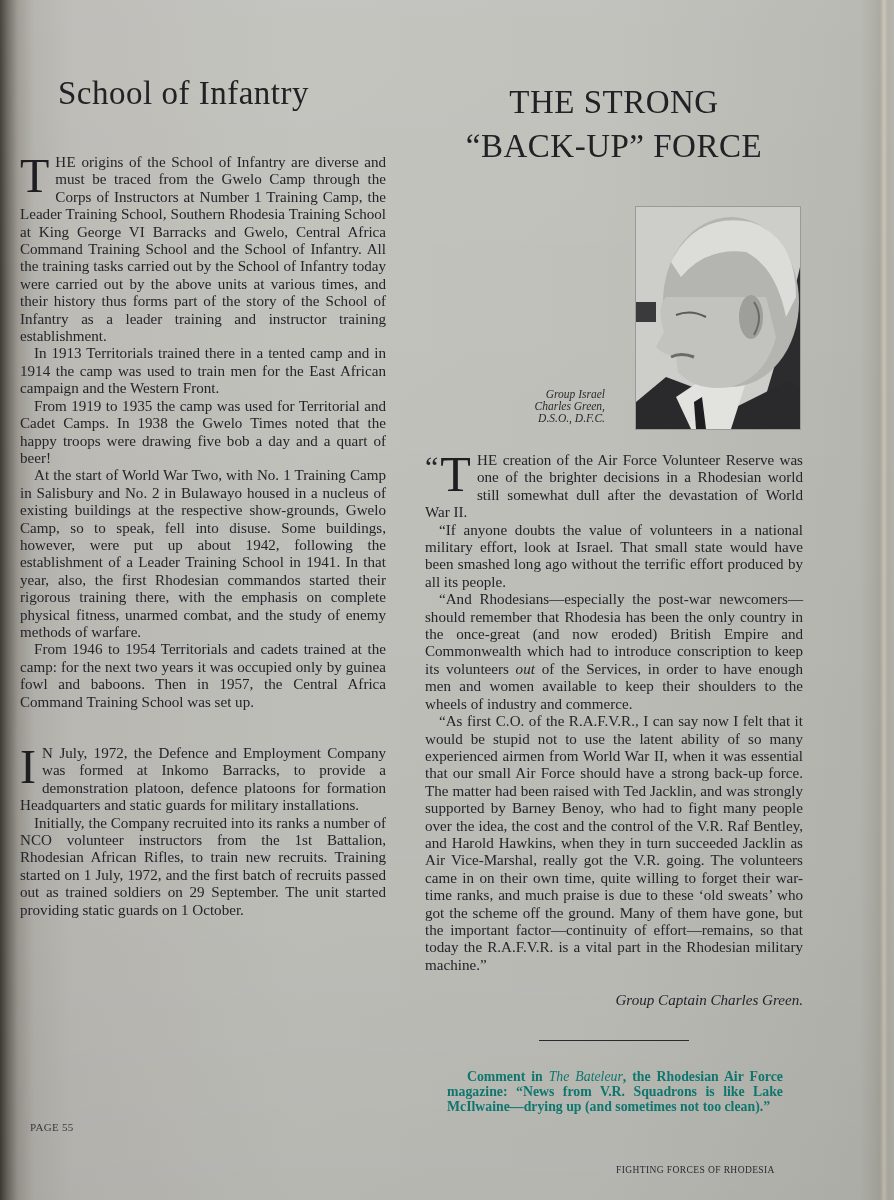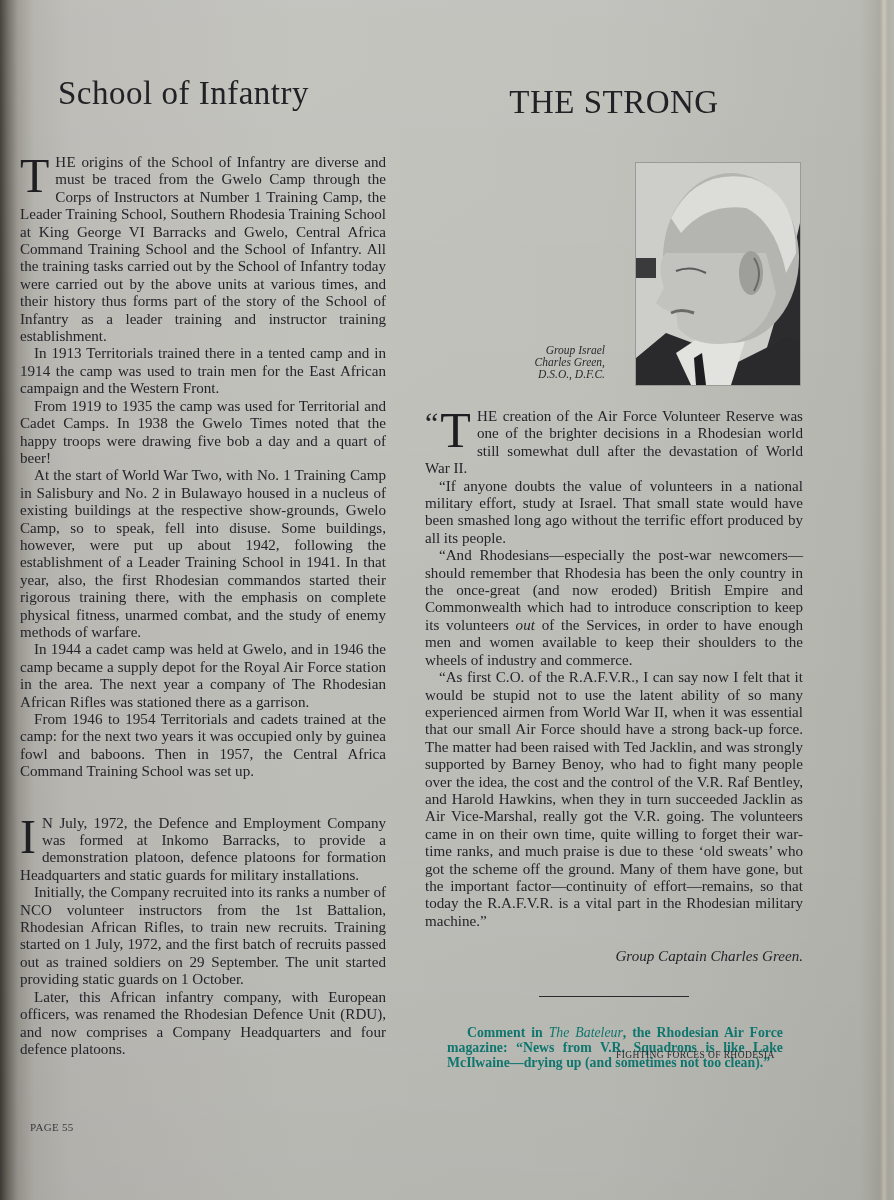--- a/index.html
+++ b/index.html
@@ -66,51 +66,50 @@
       font-size: 13.8px; line-height: 15px; text-align: justify; color: #0f766e;
     }
     .comment p { margin: 0; text-indent: 20px; }
     .comment i { font-weight: normal; }
 
     .footer-left {
       position: absolute; left: 30px; top: 1121px;
       font-family: "Liberation Serif", serif; font-size: 11px; letter-spacing: 0.3px; color: #3a3a3e;
     }
     .footer-right {
-      position: absolute; left: 616px; top: 1050px;
+      position: absolute; left: 616px; top: 1165px;
       font-family: "Liberation Serif", serif; font-size: 9.5px; letter-spacing: 0.4px; color: #2a2a2e;
     }
   </style>
 </head>
 <body>
 
 <div class="shade-top"></div>
 
 <div class="col left-col">
   <h1 class="title-left">School of Infantry</h1>
 
   <div class="body-text sec1">
     <p class="first"><span class="dropcap">T</span><span class="dropcap-rest">HE</span><span> origins of the School of Infantry are diverse and must be traced from the Gwelo Camp through the Corps of Instructors at Number 1 Training Camp, the Leader Training School, Southern Rhodesia Training School at King George VI Barracks and Gwelo, Central Africa Command Training School and the School of Infantry. All the training tasks carried out by the School of Infantry today were carried out by the above units at various times, and their history thus forms part of the story of the School of Infantry as a leader training and instructor training establishment.</span></p>
     <p>In 1913 Territorials trained there in a tented camp and in 1914 the camp was used to train men for the East African campaign and the Western Front.</p>
     <p>From 1919 to 1935 the camp was used for Territorial and Cadet Camps. In 1938 the Gwelo Times noted that the happy troops were drawing five bob a day and a quart of beer!</p>
     <p>At the start of World War Two, with No. 1 Training Camp in Salisbury and No. 2 in Bulawayo housed in a nucleus of existing buildings at the respective show-grounds, Gwelo Camp, so to speak, fell into disuse. Some buildings, however, were put up about 1942, following the establishment of a Leader Training School in 1941. In that year, also, the first Rhodesian commandos started their rigorous training there, with the emphasis on complete physical fitness, unarmed combat, and the study of enemy methods of warfare.</p>
-    <p>In 1944 a cadet camp was held at Gwelo, and in 1946 the camp became a supply depot for the Royal Air Force station in the area. The next year a company of The Rhodesian African Rifles was stationed there as a garrison.</p>
     <p>From 1946 to 1954 Territorials and cadets trained at the camp: for the next two years it was occupied only by guinea fowl and baboons. Then in 1957, the Central Africa Command Training School was set up.</p>
   </div>
 
   <div class="body-text sec2">
     <p class="first"><span class="dropcap">I</span><span class="dropcap-rest">N</span><span> July, 1972, the Defence and Employment Company was formed at Inkomo Barracks, to provide a demonstration platoon, defence platoons for formation Headquarters and static guards for military installations.</span></p>
     <p>Initially, the Company recruited into its ranks a number of NCO volunteer instructors from the 1st Battalion, Rhodesian African Rifles, to train new recruits. Training started on 1 July, 1972, and the first batch of recruits passed out as trained soldiers on 29 September. The unit started providing static guards on 1 October.</p>
-    <p>Later, this African infantry company, with European officers, was renamed the Rhodesian Defence Unit (RDU), and now comprises a Company Headquarters and four defence platoons.</p>
   </div>
 </div>
 
 <div class="col right-col">
   <h1 class="title-right">
     <span>THE STRONG</span><br>
+    <span>“BACK-UP” FORCE</span>
   </h1>
 
   <div class="photo-row">
     <div class="caption">
       <span>Group Israel</span><br>
       <span>Charles Green,</span><br>
       <span>D.S.O., D.F.C.</span>
     </div>
     <div class="photo">
       <svg width="164" height="222" viewBox="0 0 164 222">
@@ -126,21 +125,21 @@
         <path d="M118 95 Q128 110 118 128" stroke="#6a6a68" stroke-width="2" fill="none"></path>
         <path d="M40 108 Q55 102 70 110" stroke="#5a5a58" stroke-width="2" fill="none"></path>
         <path d="M35 150 Q45 145 58 150" stroke="#6a6a66" stroke-width="3" fill="none"></path>
         <rect x="0" y="95" width="20" height="20" fill="#3a3a3c"></rect>
       </svg>
     </div>
   </div>
 
   <div class="body-text quote">
     <p class="first"><span class="openq">“</span><span class="dropcap">T</span><span class="dropcap-rest">HE</span><span> creation of the Air Force Volunteer Reserve was one of the brighter decisions in a Rhodesian world still somewhat dull after the devastation of World War II.</span></p>
-    <p>“If anyone doubts the value of volunteers in a national military effort, study at Israel. That small state would have been smashed long ago without the terrific effort produced by all its people.</p>
+    <p>“If anyone doubts the value of volunteers in a national military effort, look at Israel. That small state would have been smashed long ago without the terrific effort produced by all its people.</p>
     <p><span>“And Rhodesians—especially the post-war newcomers—should remember that Rhodesia has been the only country in the once-great (and now eroded) British Empire and Commonwealth which had to introduce conscription to keep its volunteers </span><i>out</i><span> of the Services, in order to have enough men and women available to keep their shoulders to the wheels of industry and commerce.</span></p>
     <p>“As first C.O. of the R.A.F.V.R., I can say now I felt that it would be stupid not to use the latent ability of so many experienced airmen from World War II, when it was essential that our small Air Force should have a strong back-up force. The matter had been raised with Ted Jacklin, and was strongly supported by Barney Benoy, who had to fight many people over the idea, the cost and the control of the V.R. Raf Bentley, and Harold Hawkins, when they in turn succeeded Jacklin as Air Vice-Marshal, really got the V.R. going. The volunteers came in on their own time, quite willing to forget their war-time ranks, and much praise is due to these ‘old sweats’ who got the scheme off the ground. Many of them have gone, but the important factor—continuity of effort—remains, so that today the R.A.F.V.R. is a vital part in the Rhodesian military machine.”</p>
     <div class="attribution">Group Captain Charles Green.</div>
   </div>
 
   <div class="rule"></div>
 
   <div class="comment">
     <p><span>Comment in </span><i>The Bateleur</i><span>, the Rhodesian Air Force magazine: “News from V.R. Squadrons is like Lake McIlwaine—drying up (and sometimes not too clean).”</span></p>
   </div>

